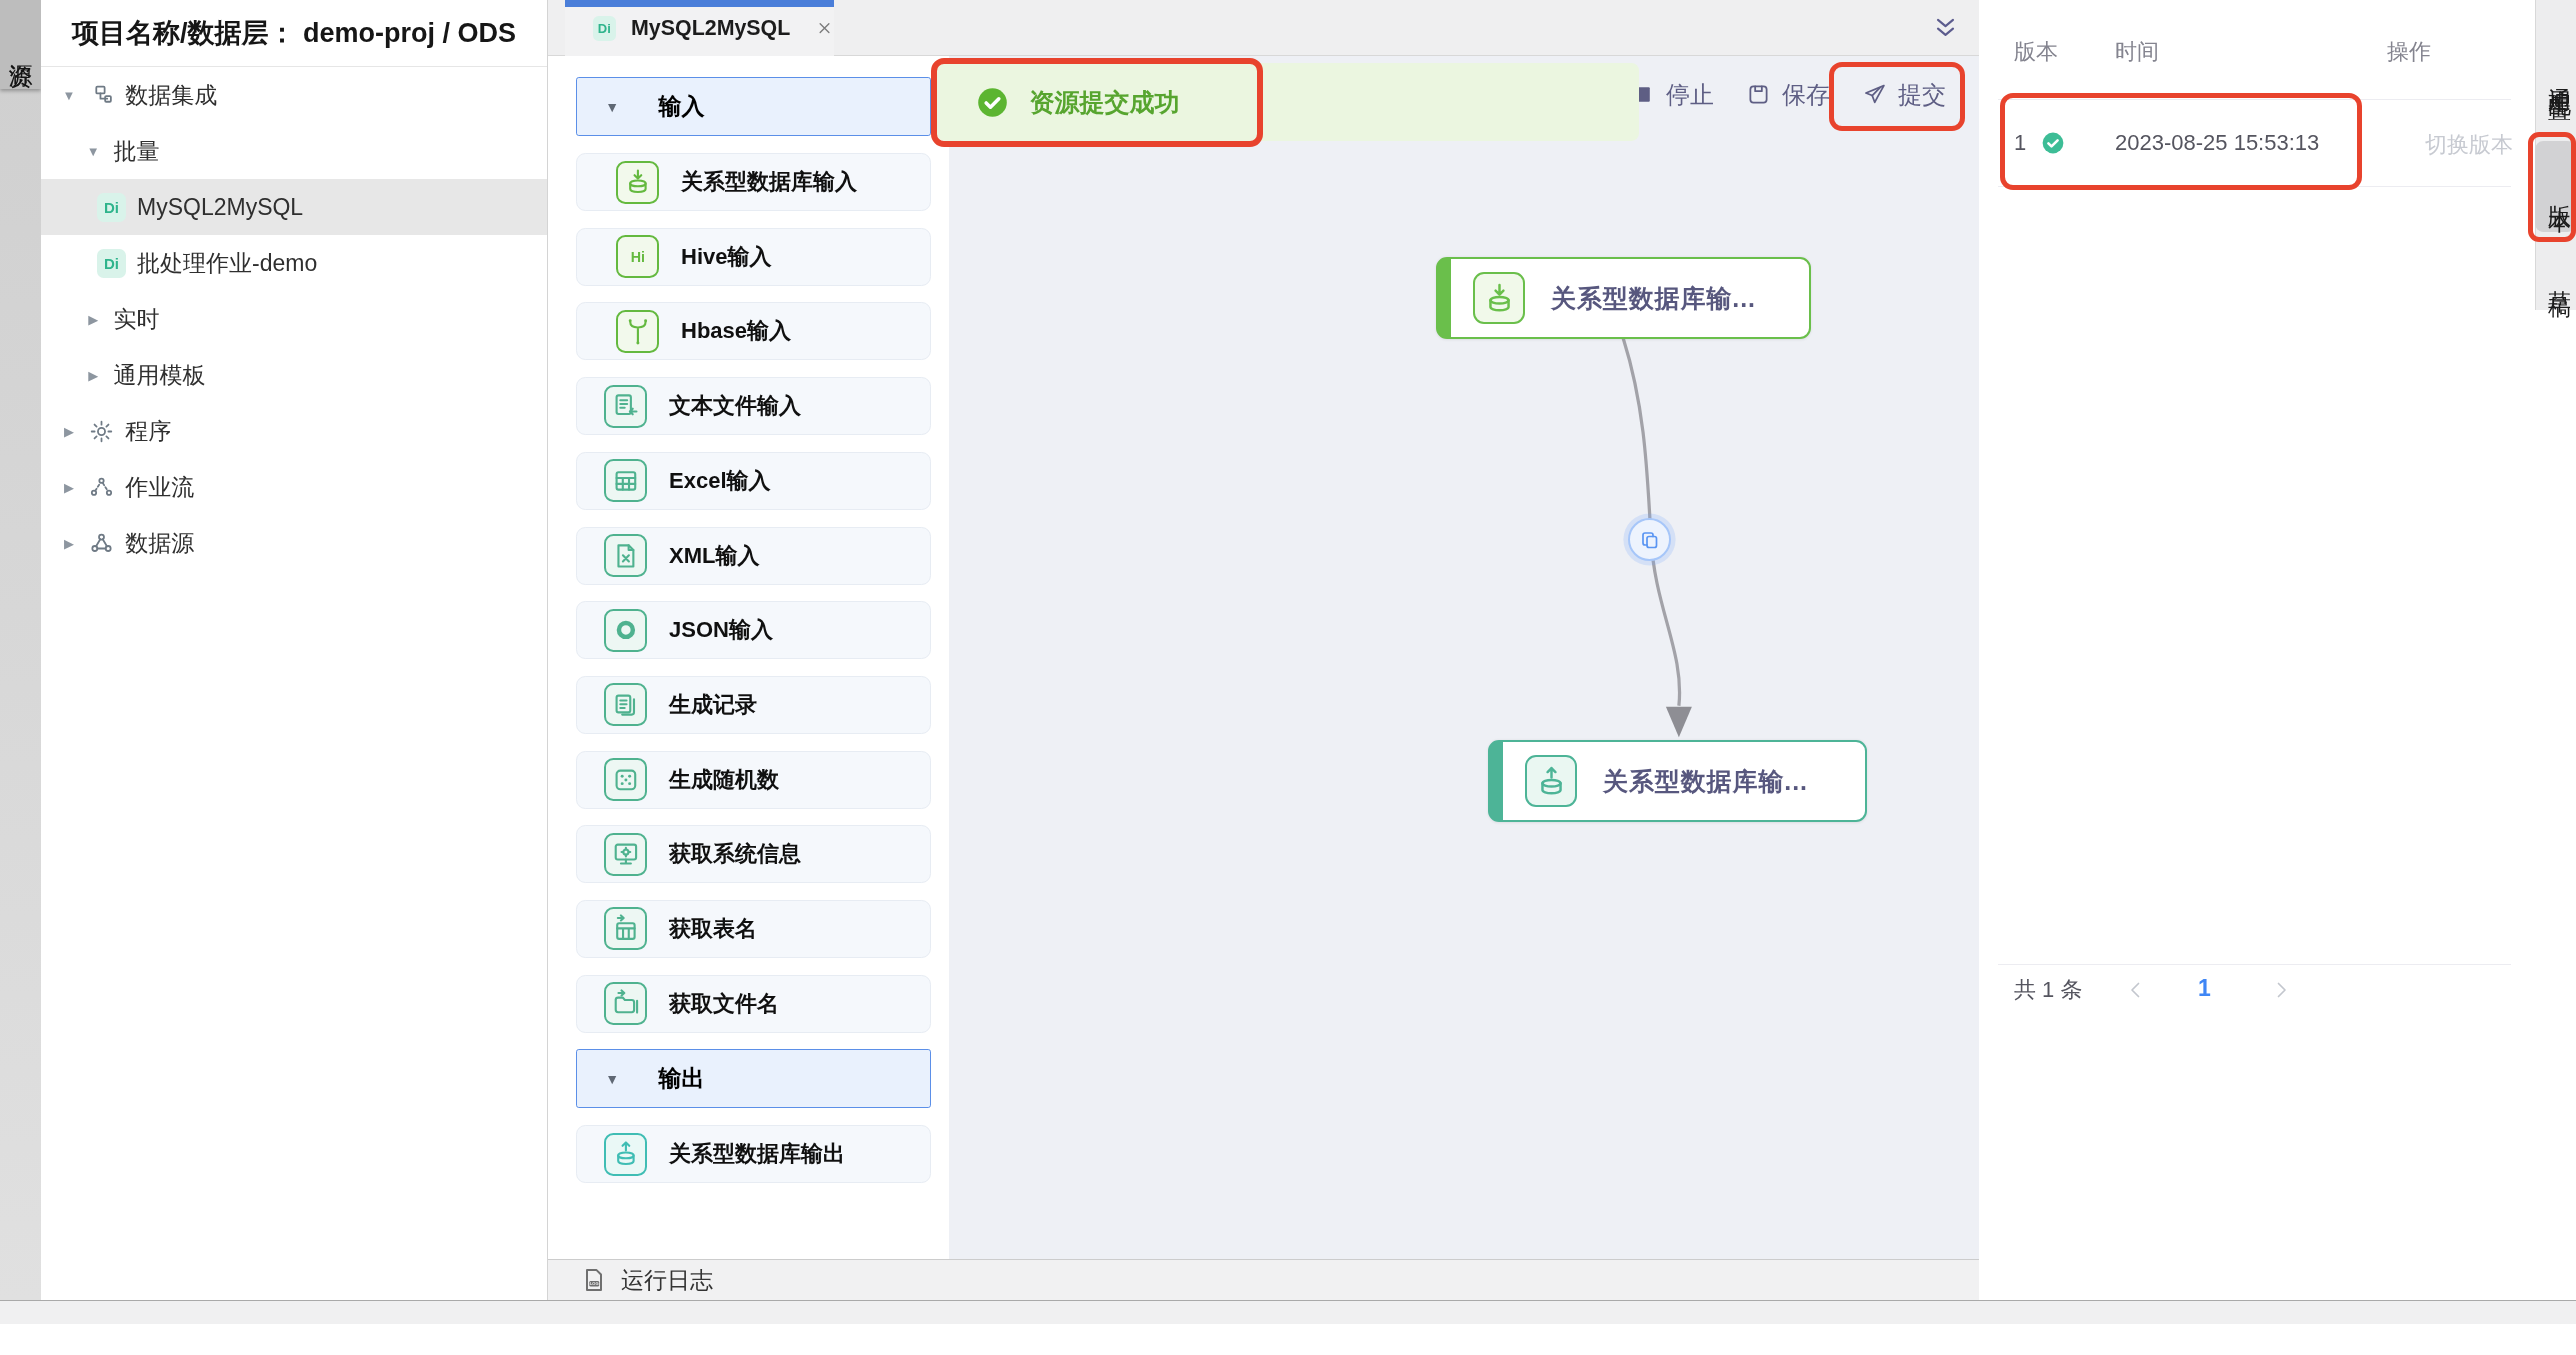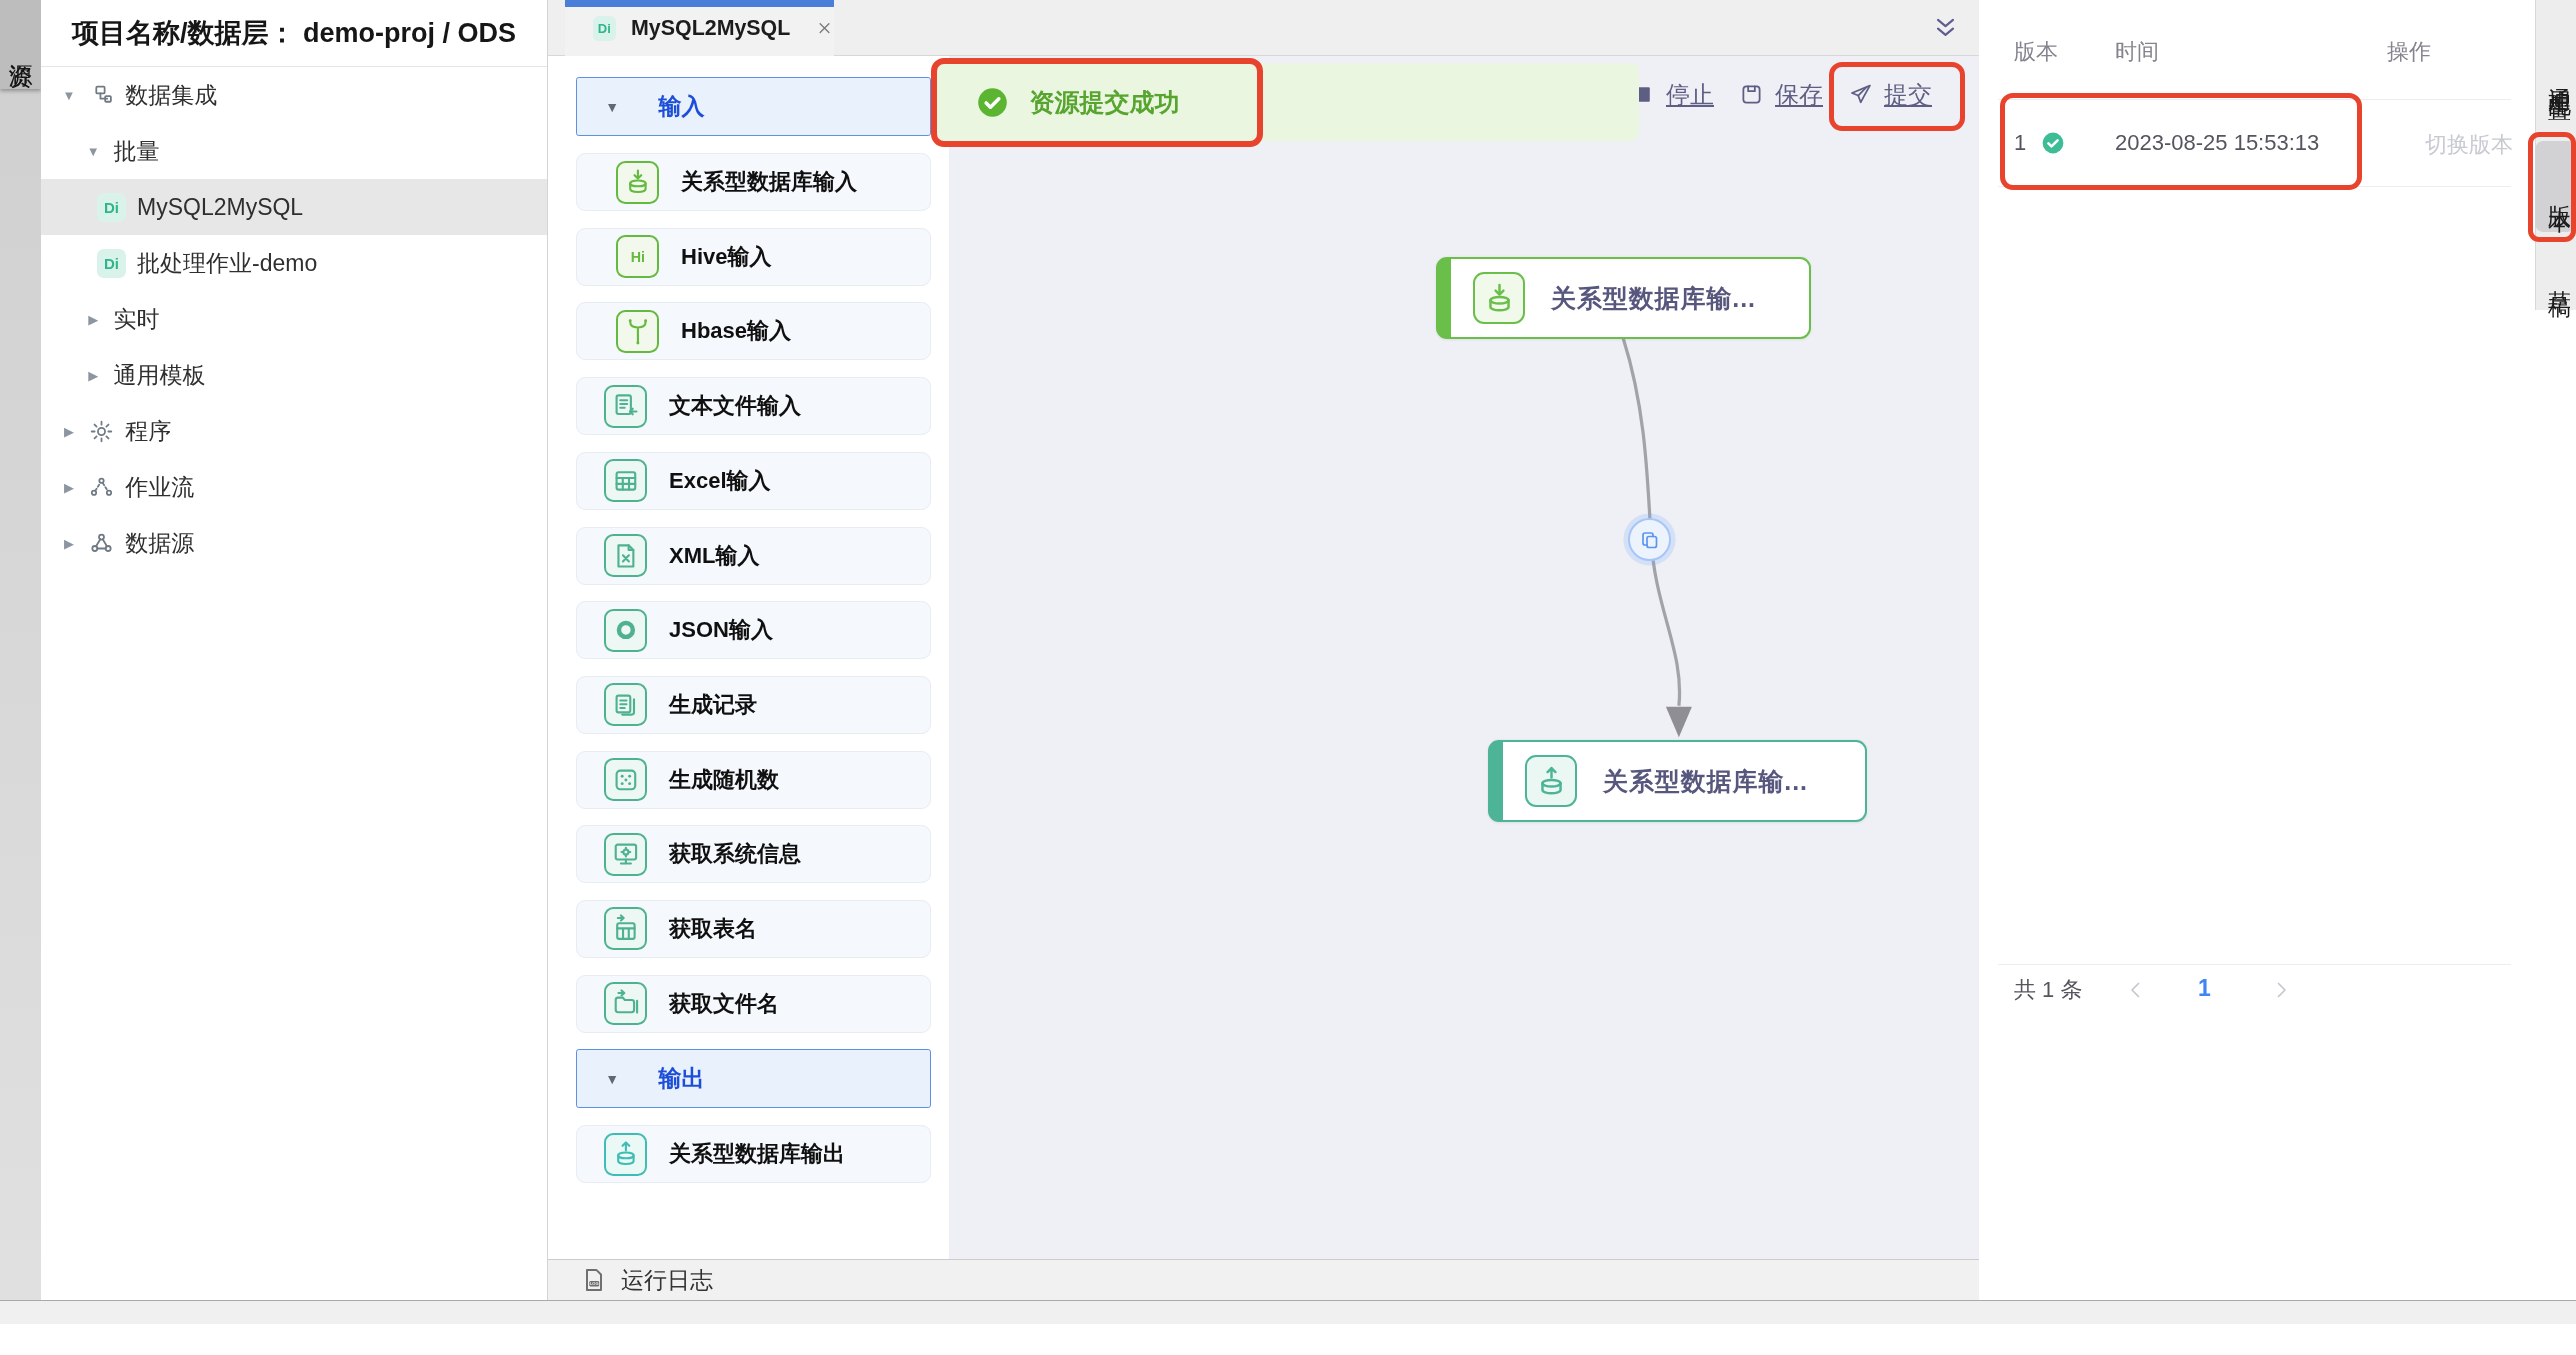--- a/index.html
+++ b/index.html
@@ -49,21 +49,21 @@
   .collapse-all { position:absolute; left:1381px; top:13px; width:33px; height:30px; color:#5c5c8e; cursor:pointer; }
 
   .workarea { position:absolute; left:0; top:56px; width:1431px; height:1203px; background:#eef0f5; }
 
   
   .palette { position:absolute; left:0; top:0; width:401px; height:1203px; background:#fff; overflow:hidden;
     padding:21.4px 17.6px 0 28px; display:flex; flex-direction:column; gap:16.7px; }
   .p-section { height:59px; min-height:59px; background:#e9f1fd; border:1.4px solid #5b8fe8; border-radius:2.8px;
     display:flex; align-items:center; padding-left:26px; gap:37px; cursor:pointer; }
   .p-section .caret { color:#5f6874; font-size:14px; }
-  .p-section-label { font-size:23px; font-weight:bold; color:#1d4ed8; }
+  .p-section-label { font-size:23px; font-weight:bold; color:#000000; }
   .p-item { height:58px; min-height:58px; background:#f5f8fc; border:0.9px solid #e7ecf3; border-radius:9.3px;
     display:flex; align-items:center; padding-left:27px; gap:22px; cursor:grab; }
   .p-icon { width:43px; height:43px; border-radius:9.3px; border:2.2px solid; padding:4.6px; flex:none; }
   .c-green { color:#64b93f; border-color:#64b93f; background:#f2f9ec;margin-left:12px; }
   .c-teal  { color:#4fb28f; border-color:#4fb28f; background:#edf7f3; }
   .c-cyan  { color:#3fbdb4; border-color:#3fbdb4; background:#eaf8f6; }
   .p-label { font-size:22px; font-weight:bold; color:#101010; }
   .palette-handle { position:absolute; left:401px; top:580px; width:32px; height:89px; background:#fff;
     border-radius:0 18.6px 18.6px 0; display:flex; align-items:center; justify-content:center; color:#c2c6cc; cursor:pointer; }
   .palette-handle [data-icon] { width:22px; height:22px; }
@@ -83,21 +83,21 @@
     background:#edf3fd; border:2.8px solid #a6c6f9; box-shadow:0 0 0 4.6px rgba(125,170,250,.22);
     display:flex; align-items:center; justify-content:center; color:#5a95f2; cursor:pointer; }
   .edge-badge [data-icon] { width:24px; height:24px; }
 
   
   .toast { position:absolute; left:389px; top:7.4px; width:702px; height:78px; background:#ebf6e0; border-radius:7.4px;
     display:flex; align-items:center; padding-left:39px; gap:20.4px; z-index:20; }
   .toast-check { width:33px; height:33px; color:#5cb531; }
   .toast-text { font-size:25px; font-weight:600; color:#57a52f; }
   .canvas-toolbar { position:absolute; left:1082px; top:9.3px; height:59px; display:flex; align-items:center;
-    gap:25px; color:#5e5e84; z-index:5;text-decoration:underline; }
+    gap:32px; color:#5e5e84; z-index:5; }
   .tb-btn { display:flex; align-items:center; gap:11px; font-size:24px; cursor:pointer; }
   .tb-icon { width:25px; height:25px; }
 
   
   .annotation { position:absolute; border:5.6px solid #e8432d; border-radius:13px; pointer-events:none; z-index:60; }
   .toast-annotation  { left:383px; top:1.9px;  width:332px; height:89px; border-width:6.5px; z-index:61; }
   .submit-annotation { left:1281px; top:5.6px; width:136px; height:69px; }
 
   
   .logbar { position:absolute; left:0; top:1259px; width:1431px; height:41px; background:#f1f1f2;

